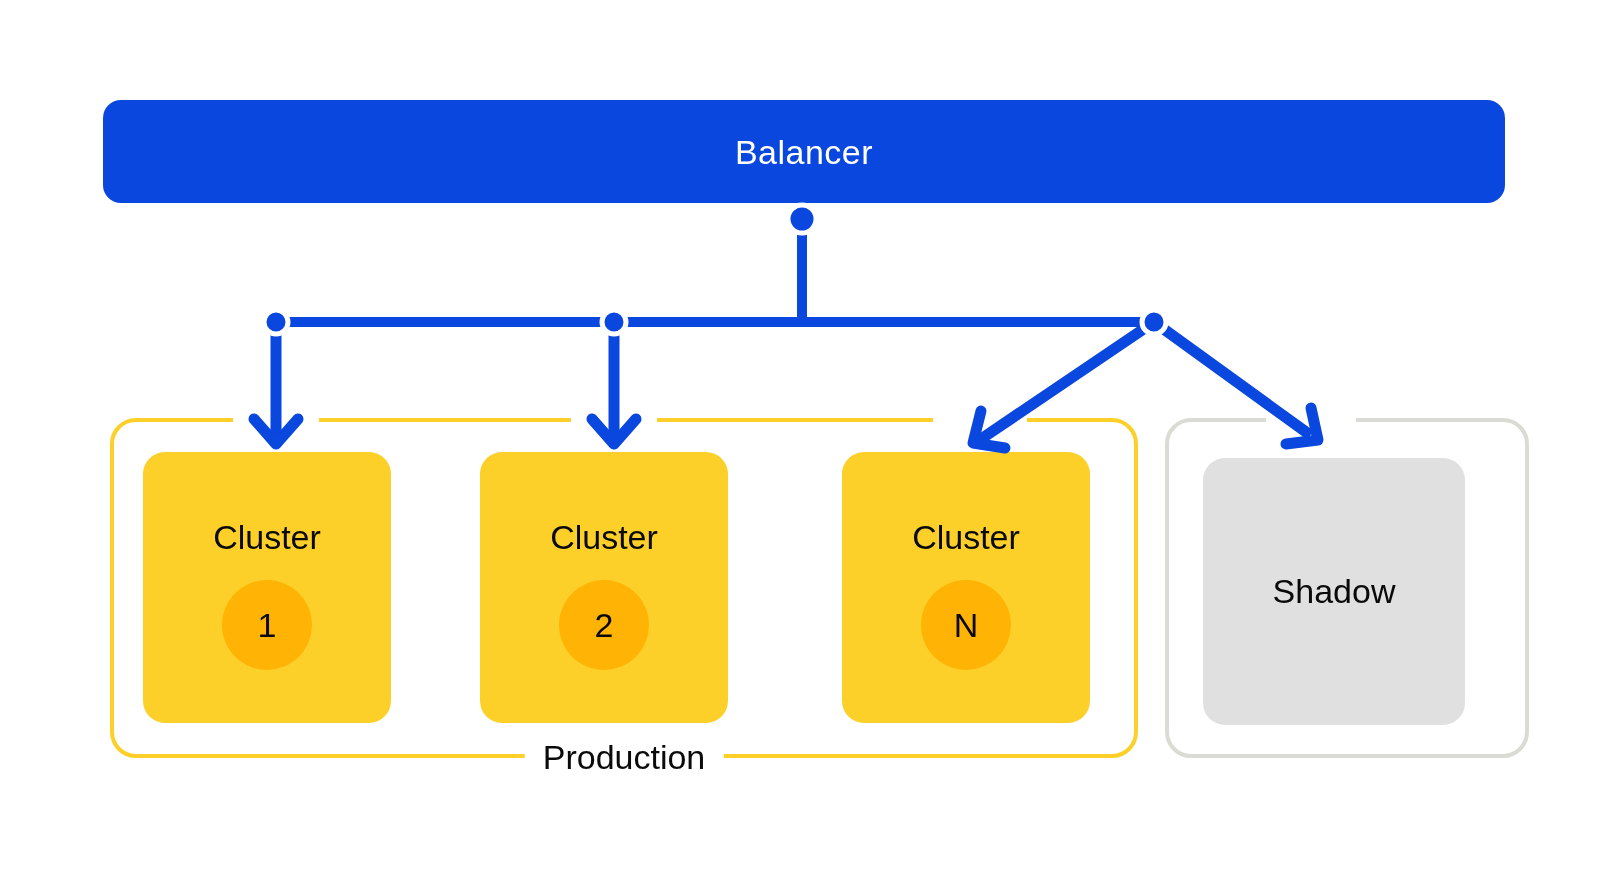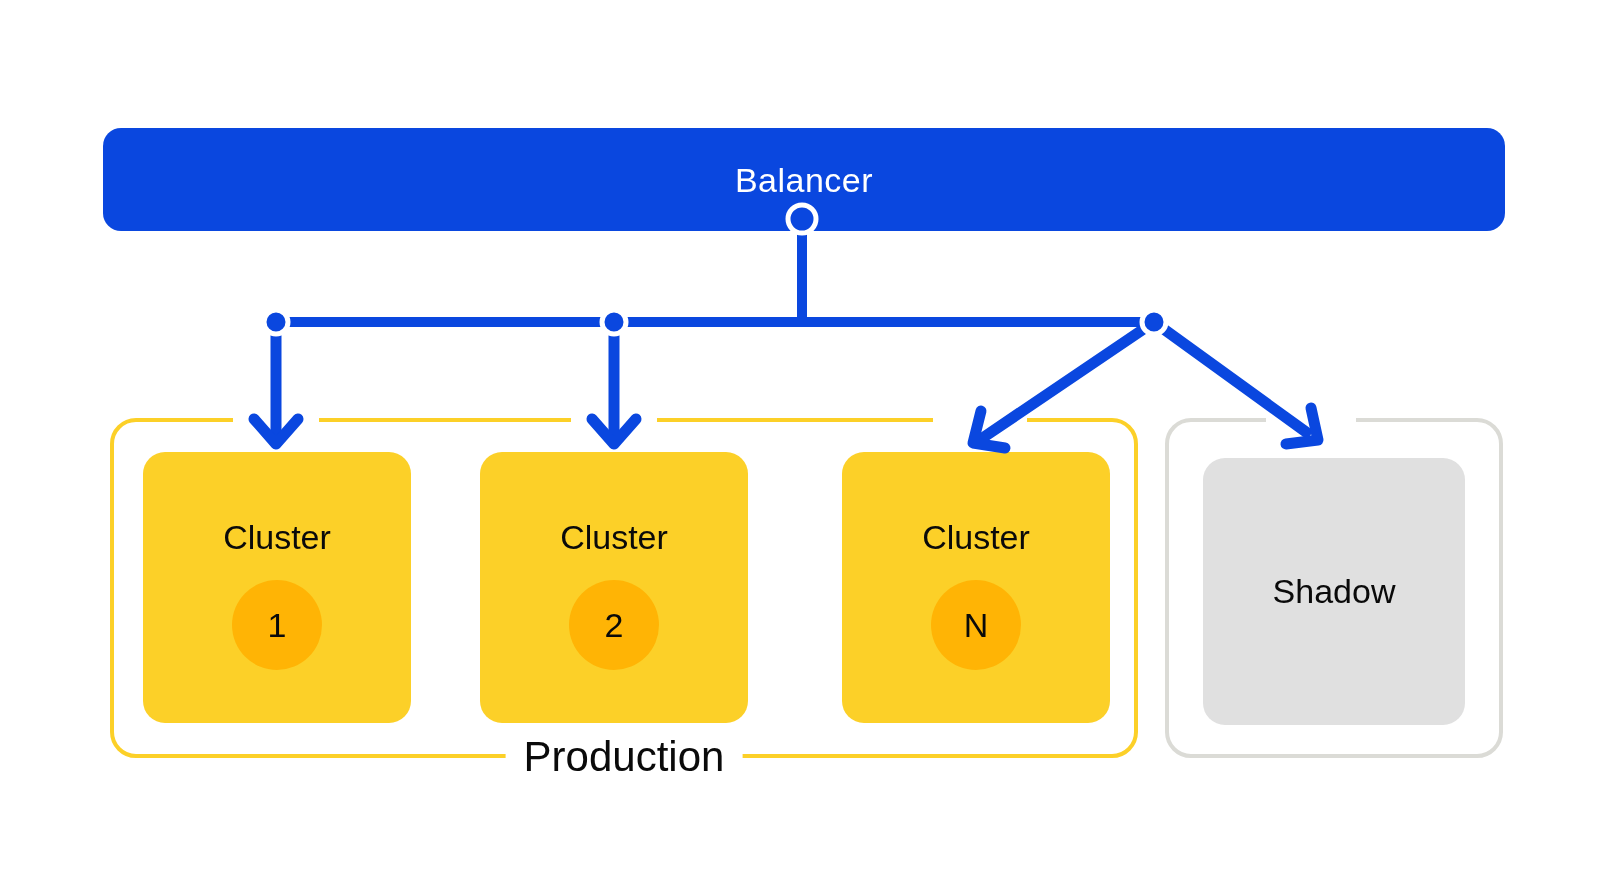--- a/index.html
+++ b/index.html
@@ -17,47 +17,47 @@
   body{font-family:"Liberation Sans",sans-serif;color:var(--text);}
   .canvas{
     position:relative;
     width:1600px;height:875px;
     background:var(--bg);
     overflow:hidden;
   }
 
   
   .balancer{
-    position:absolute;left:103px;top:128px;width:1402px;height:103px;
+    position:absolute;left:103px;top:100px;width:1402px;height:103px;
     background:var(--blue);border-radius:18px;
     display:flex;align-items:center;justify-content:center;
   }
   .balancer span{
     color:var(--balancer-text);font-size:34px;line-height:40px;letter-spacing:.5px;
   }
 
   
   .group{position:absolute;border:4px solid;border-radius:26px;}
   .production{
     left:110px;top:418px;width:1028px;height:340px;
     border-color:var(--yellow);
   }
   .development{
-    left:1165px;top:418px;width:338px;height:340px;
+    left:1165px;top:418px;width:364px;height:340px;
     border-color:var(--gray-border);
   }
   .group-label{
     position:absolute;bottom:-24px;left:50%;transform:translateX(-50%);
     background:var(--bg);padding:0 18px;
-    font-size:42px;line-height:42px;white-space:nowrap;
+    font-size:34px;line-height:42px;white-space:nowrap;
   }
 
   
   .cluster-box{
-    position:absolute;top:30px;width:268px;height:271px;
+    position:absolute;top:30px;width:248px;height:271px;
     background:var(--yellow);border-radius:22px;
     display:flex;flex-direction:column;align-items:center;
   }
   .c1{left:29px;}
   .c2{left:366px;}
   .c3{left:728px;}
   .cluster-label{
     margin-top:64px;font-size:34px;line-height:42px;
   }
   .badge{

